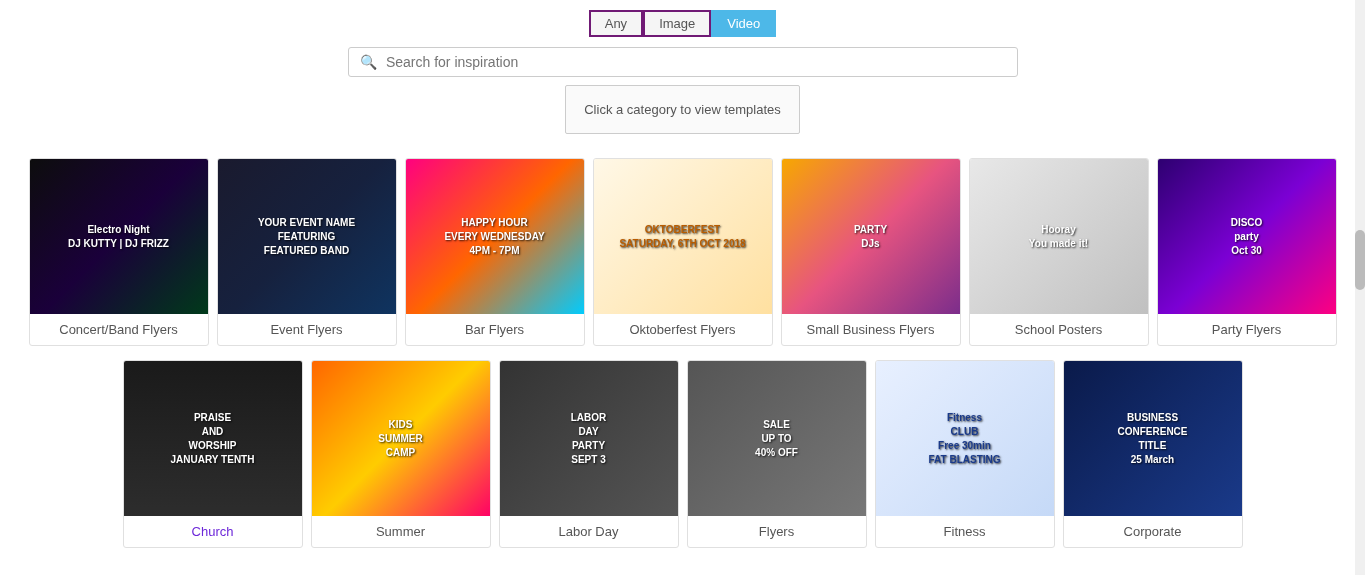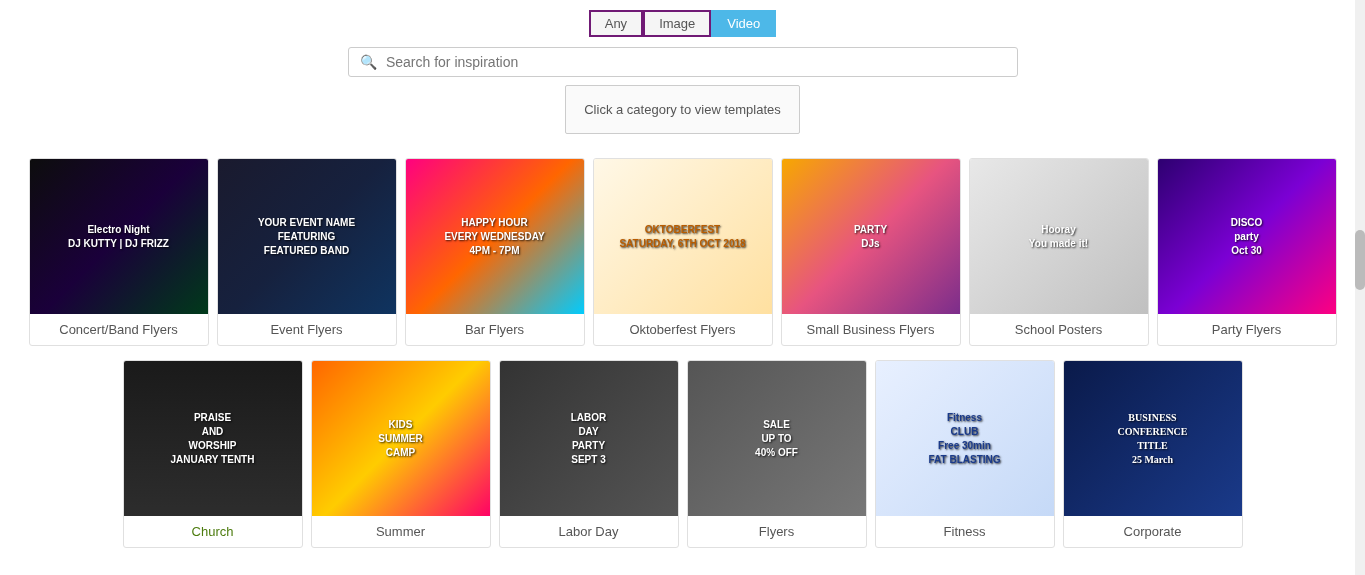--- a/index.html
+++ b/index.html
@@ -109,21 +109,21 @@
 
     .card-label {
       padding: 8px 4px;
       font-size: 13px;
       color: #555;
       text-align: center;
       width: 100%;
     }
 
     .card-label.highlight {
-      color: #4d7c0f;
+      color: #6d28d9;
     }
 
     
     .img-placeholder {
       width: 180px;
       height: 155px;
       display: flex;
       align-items: center;
       justify-content: center;
       font-size: 11px;
@@ -154,21 +154,21 @@
     .summer-bg { background: linear-gradient(135deg, #ff6600 0%, #ffcc00 50%, #ff0066 100%); }
     
     .laborday-bg { background: linear-gradient(135deg, #333 0%, #555 100%); }
     
     .vote-bg { background: linear-gradient(135deg, #1a3a6a 0%, #3a6ab5 100%); }
     
     .retail-bg { background: linear-gradient(135deg, #555 0%, #777 100%); }
     
     .fitness-bg { background: linear-gradient(135deg, #e8f0ff 0%, #c5d9f7 100%); }
     
-    .corporate-bg { background: linear-gradient(135deg, #0a1a4a 0%, #1a3a8a 100%); font-family: Liberation Serif, serif; }
+    .corporate-bg { background: linear-gradient(135deg, #0a1a4a 0%, #1a3a8a 100%); }
 
     .img-text {
       position: absolute;
       width: 100%;
       text-align: center;
       padding: 4px;
       text-shadow: 1px 1px 2px rgba(0,0,0,0.8);
     }
 
     .scrollbar {

